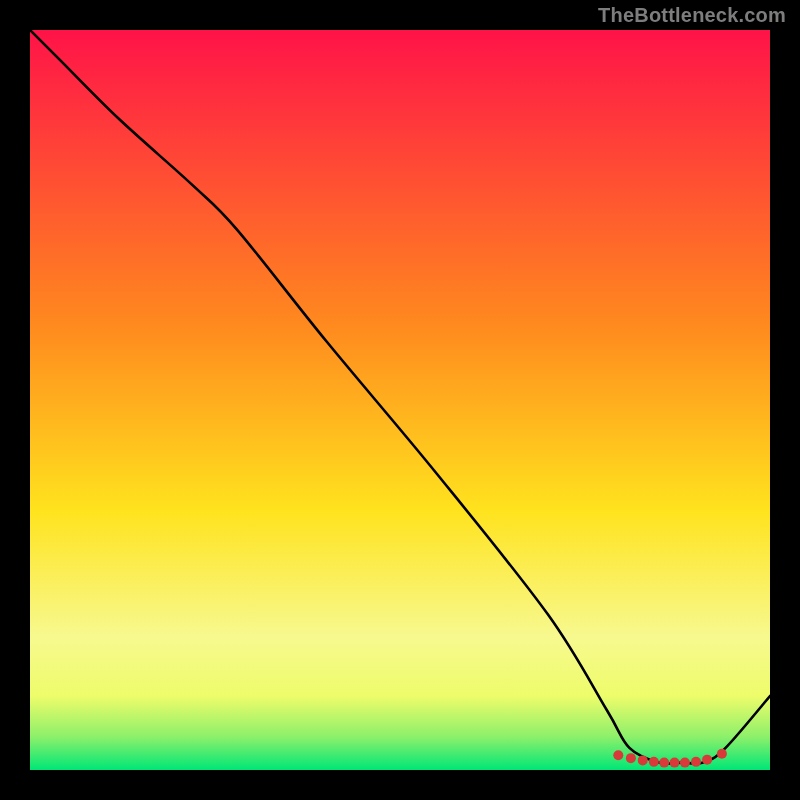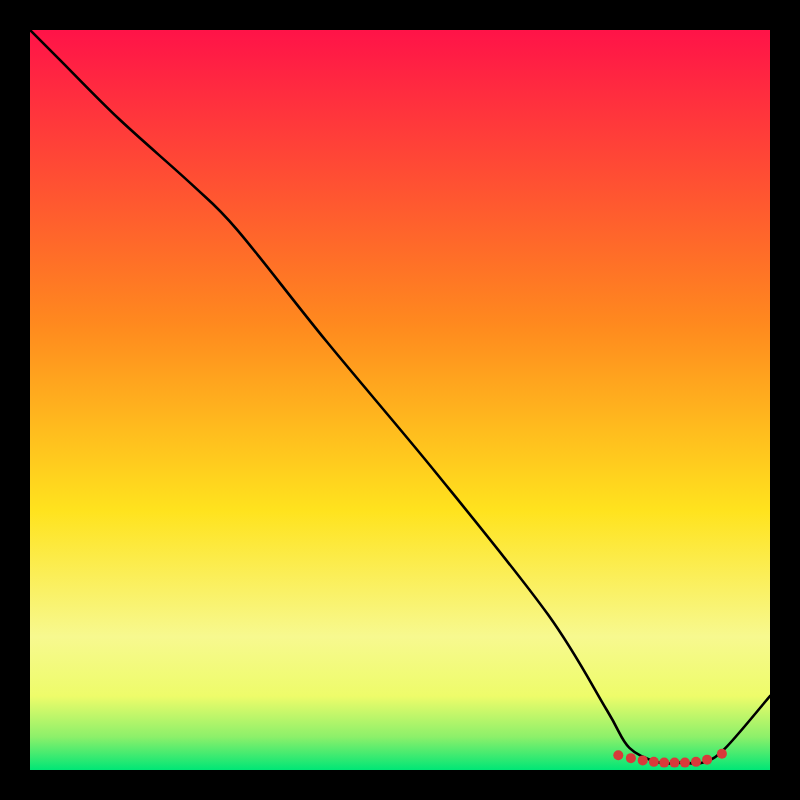--- a/index.html
+++ b/index.html
@@ -37,20 +37,21 @@
   .plot svg {
     display: block;
     width: 740px;
     height: 740px;
   }
 </style>
 </head>
 <body>
 
 <div class="frame">
+  <div class="watermark">TheBottleneck.com</div>
 
   <div class="plot">
     <svg id="chart-svg" viewBox="0 0 740 740">
       <defs>
         <linearGradient id="bg-grad" x1="0" y1="0" x2="0" y2="1">
             <stop offset="0.00%" stop-color="#ff1348"></stop>
             <stop offset="40.00%" stop-color="#ff8a1e"></stop>
             <stop offset="65.00%" stop-color="#ffe31e"></stop>
             <stop offset="82.00%" stop-color="#f7f98f"></stop>
             <stop offset="90.00%" stop-color="#eefc6a"></stop>

